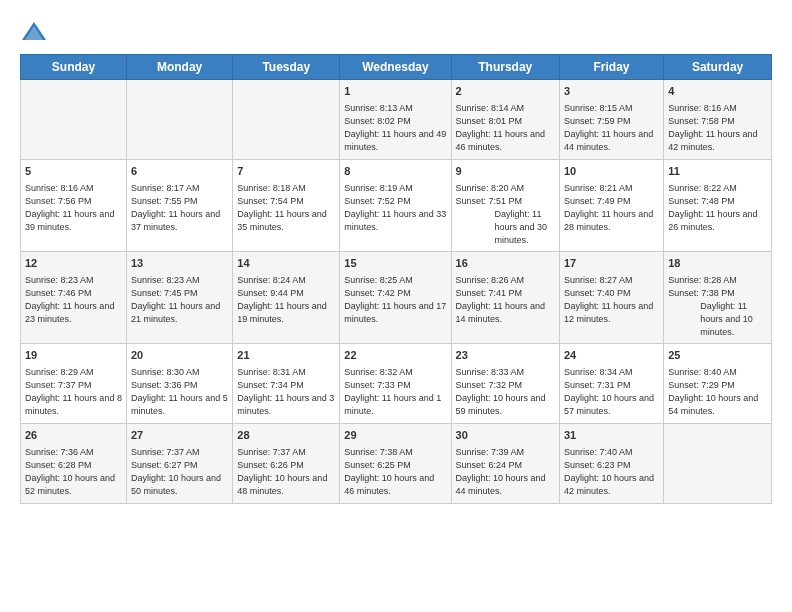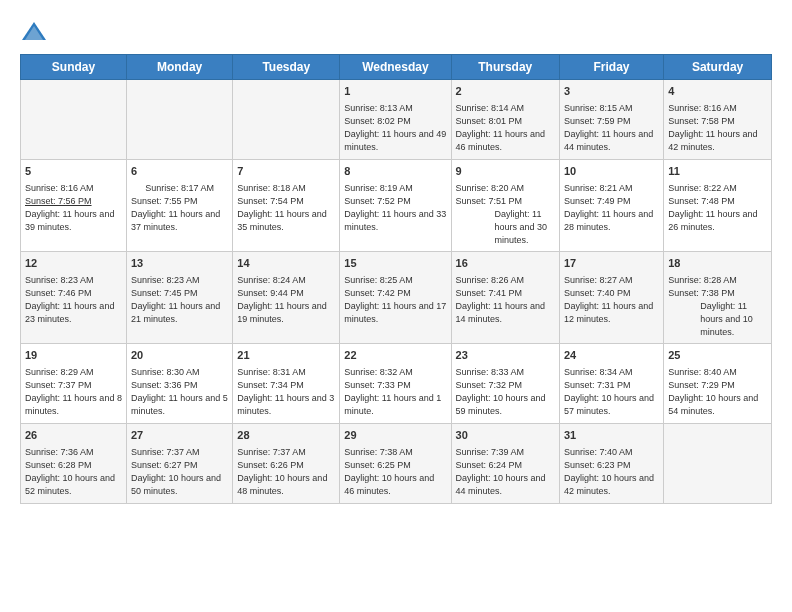--- a/index.html
+++ b/index.html
@@ -156,26 +156,26 @@
             <span class="day-number">4</span>
             <span style="display: block;">Sunrise: 8:16 AM</span>
             <span style="display: block;">Sunset: 7:58 PM</span>
             <span style="display: block;">Daylight: 11 hours and 42 minutes.</span>
           </td>
         </tr>
         <tr>
           <td>
             <span class="day-number">5</span>
             <span style="display: block;">Sunrise: 8:16 AM</span>
-            <span style="display: block; text-decoration: underline;">Sunset: 7:56 PM</span>
+            <span style="display: block;">Sunset: 7:56 PM</span>
             <span style="display: block;">Daylight: 11 hours and 39 minutes.</span>
           </td>
           <td>
             <span class="day-number">6</span>
-            <span style="display: block; text-align: center;">Sunrise: 8:17 AM</span>
+            <span style="display: block;">Sunrise: 8:17 AM</span>
             <span style="display: block;">Sunset: 7:55 PM</span>
             <span style="display: block;">Daylight: 11 hours and 37 minutes.</span>
           </td>
           <td>
             <span class="day-number">7</span>
             <span style="display: block;">Sunrise: 8:18 AM</span>
             <span style="display: block;">Sunset: 7:54 PM</span>
             <span style="display: block;">Daylight: 11 hours and 35 minutes.</span>
           </td>
           <td>

